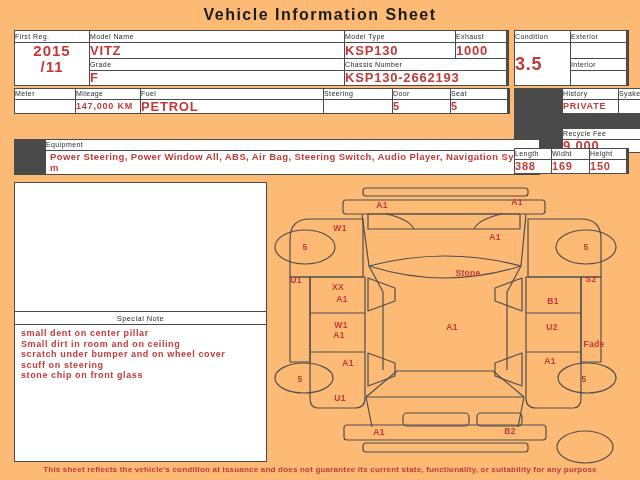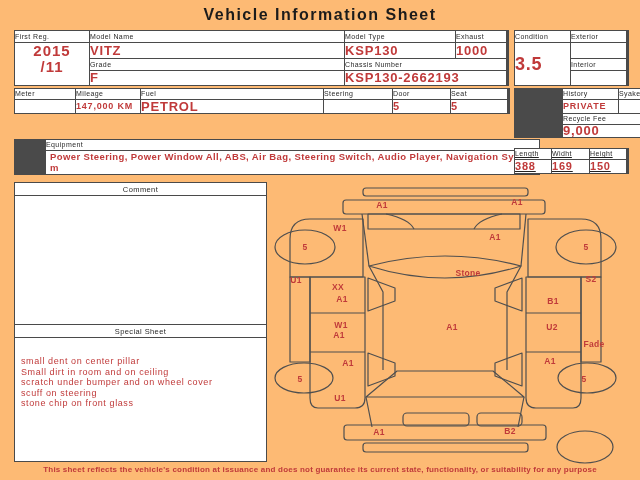--- a/index.html
+++ b/index.html
@@ -4,21 +4,21 @@
 <style>
   html,body{margin:0;padding:0;background:#fff;}
   #sheet{position:relative;width:640px;height:480px;background:#fdba74;overflow:hidden;
          font-family:"Liberation Sans",sans-serif;color:#222;}
   .abs{position:absolute;}
   #title{left:0;right:0;top:6px;text-align:center;font-size:16px;font-weight:600;
          letter-spacing:1.5px;color:#1b1b1b;}
   .grid{display:grid;gap:1px;background:#4a4a4a;border:1px solid #4a4a4a;}
   .grid>div{background:#fff;display:flex;align-items:center;justify-content:flex-start;
             text-align:center;line-height:1.05;}
-  .stack{display:flex;flex-direction:column;gap:1px;background:#4a4a4a;border:1px solid #4a4a4a;}
+  .stack{display:flex;flex-direction:column;gap:16px;background:#4a4a4a;border:1px solid #4a4a4a;}
   .stack .grid{border:none;}
   .hd{font-size:7px;color:#2a2a2a;letter-spacing:.4px;}
   .vl{color:#c03a3a;font-weight:bold;letter-spacing:.8px;}
   .s9{font-size:9px;}.s11{font-size:11px;}
   .s13{font-size:13px;}.s15{font-size:15px;letter-spacing:1px;}.s18{font-size:18px;}
   
   #t1{left:14px;top:30px;width:493px;grid-template-columns:74px 254px 110px 50px;
       grid-template-rows:11px 15px 11px 14px;}
   #cond{left:514px;top:30px;width:113px;grid-template-columns:55px 55px;
         grid-template-rows:11px 15px 11px 14px;}
@@ -30,30 +30,30 @@
   #hist{left:514px;top:88px;width:113px;padding-left:48px;}
   #hista{grid-template-columns:55px 55px;grid-template-rows:10px 13px;}
   #histb{grid-template-columns:111px;grid-template-rows:10px 12px;}
   
   #equip{left:14px;top:139px;width:493px;grid-template-columns:1fr;grid-template-rows:10px 23px;padding-left:31px;}
   #equip .eqtext{justify-content:flex-start;align-items:flex-start;text-align:left;
       padding:1px 4px;font-size:9.5px;line-height:1.15;letter-spacing:.4px;
       word-break:break-all;}
   
   #dims{left:514px;top:148px;width:113px;grid-template-columns:36px 37px 36px;
-        grid-template-rows:10px 13px;text-decoration:underline;}
+        grid-template-rows:10px 13px;}
   
   #notes{left:14px;top:182px;width:251px;height:278px;border:1px solid #4a4a4a;
          display:flex;flex-direction:column;background:#fff;}
   .sechdr{height:12px;border-bottom:1px solid #4a4a4a;display:flex;align-items:center;
           justify-content:center;font-size:7.5px;color:#2a2a2a;letter-spacing:.4px;}
   #note-hdr{border-top:1px solid #4a4a4a;}
   #comment-body{height:128px;}
-  #note-body{flex:1;padding:3px 6px;color:#c03a3a;font-weight:normal;font-size:9px;
-             line-height:10.5px;letter-spacing:.6px;width:210px;word-break:break-all;margin-top:15px;}
+  #note-body{flex:1;padding:3px 6px;color:#c03a3a;font-weight:bold;font-size:9px;
+             line-height:10.5px;letter-spacing:.6px;width:210px;word-break:break-all;}
   
   #diagram{left:264px;top:183px;}
   #diagram path,#diagram rect,#diagram ellipse,#diagram line{stroke:#4f4f4f;
      stroke-width:1.2;fill:none;stroke-linejoin:round;}
   #diagram text{fill:#c03a3a;font-family:"Liberation Sans",sans-serif;font-size:8.5px;
      font-weight:600;text-anchor:middle;letter-spacing:.3px;}
   
   #disclaimer{left:0;right:0;top:465px;text-align:center;color:#c03a3a;font-weight:bold;
      font-size:8px;letter-spacing:.2px;}
 </style>
@@ -129,23 +129,22 @@
   <div id="dims" class="abs grid">
     <div class="hd">Length</div>
     <div class="hd">Widht</div>
     <div class="hd">Height</div>
     <div class="vl s11">388</div>
     <div class="vl s11">169</div>
     <div class="vl s11">150</div>
   </div>
 
   <div id="notes" class="abs">
-    <div class="sechdr">Comment</div>
     <div id="comment-body"></div>
-    <div id="note-hdr" class="sechdr">Special Sheet</div>
+    <div id="note-hdr" class="sechdr">Special Note</div>
     <div id="note-body">
         <div>small dent on center pillar</div>
         <div>Small dirt in room and on ceiling</div>
         <div>scratch under bumper and on wheel cover</div>
         <div>scuff on steering</div>
         <div>stone chip on front glass</div>
       </div>
   </div>
 
   <svg id="diagram" class="abs" width="374" height="284" viewBox="264 183 374 284">

